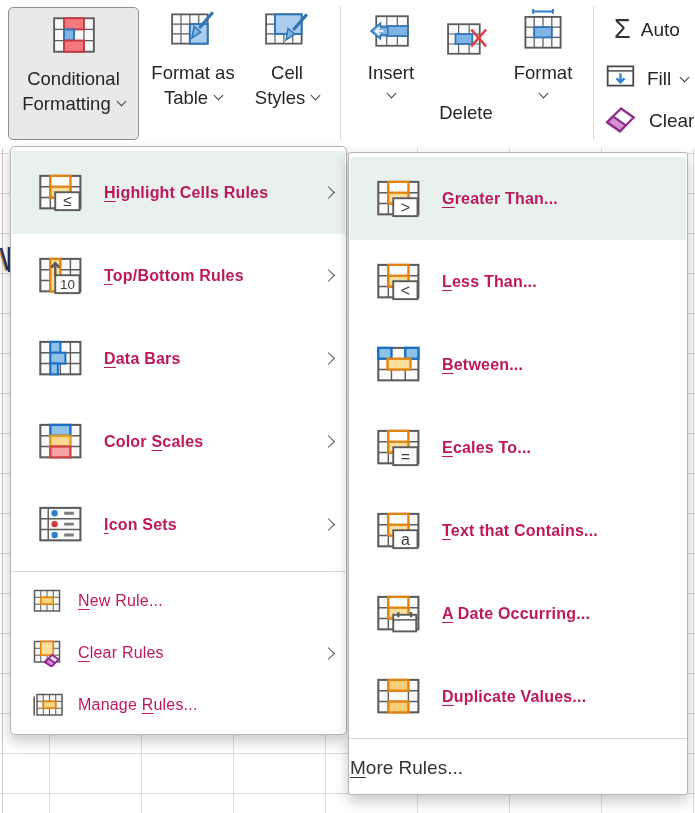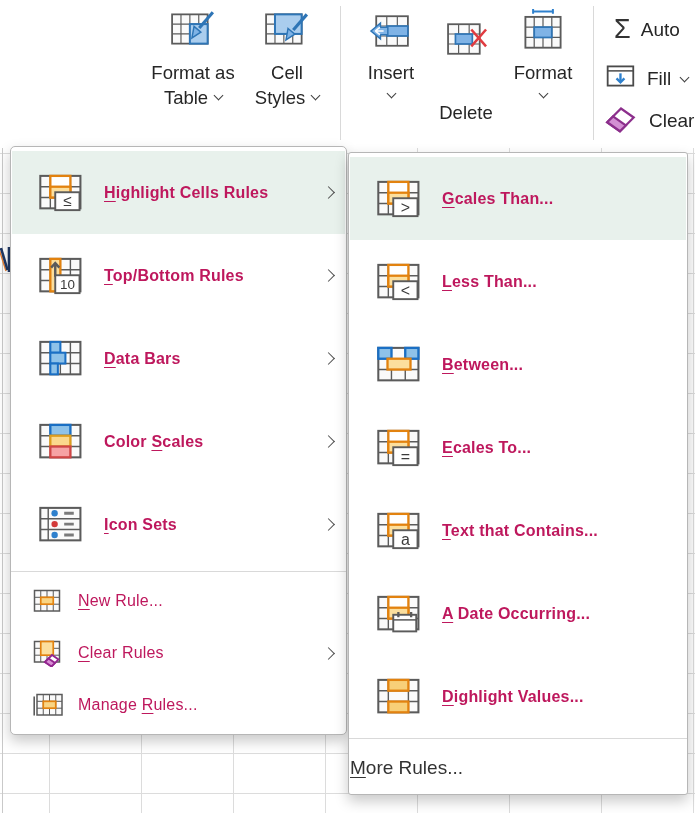--- a/index.html
+++ b/index.html
@@ -60,20 +60,36 @@
   <div class="sheet"></div>
   <div class="sheet-left-edge"></div>
   <svg class="m-fragment" width="10" height="30" viewBox="0 0 10 30">
     <path d="M-1 5 L6 27" stroke="#e97d2c" stroke-width="1.4" fill="none"></path>
     <path d="M1 4 L7.5 26" stroke="#203864" stroke-width="2.6" fill="none"></path>
     <path d="M9 3 V28" stroke="#203864" stroke-width="2.6" fill="none"></path>
   </svg>
 
   <div class="ribbon">
 
+    <div class="rbtn cf-btn" style="left:8px; top:7px; width:131px; height:133px;">
+      <span class="ric">
+        <svg width="46" height="42" viewBox="0 0 44 40">
+          <rect x="3" y="4" width="38" height="32" fill="#fafafa" stroke="#5b5b5b" stroke-width="1.8"></rect>
+          <path d="M12.5 4V36 M22 4V36 M31.5 4V36 M3 14.7H41 M3 25.3H41" stroke="#5b5b5b" stroke-width="1.2" fill="none"></path>
+          <rect x="12.5" y="4" width="19" height="10.7" fill="#f4797f" stroke="#c43a40" stroke-width="1.8"></rect>
+          <rect x="12.5" y="14.7" width="9.5" height="10.6" fill="#7fb3e6" stroke="#2e75b6" stroke-width="1.8"></rect>
+          <rect x="12.5" y="25.3" width="19" height="10.7" fill="#f4797f" stroke="#c43a40" stroke-width="1.8"></rect>
+        </svg>
+      </span>
+      <span>Conditional</span>
+      <span class="l2">
+          <span>Formatting</span>
+          <span class="chev"></span>
+        </span>
+    </div>
 
     <div class="rbtn" style="left:146px; top:8px; width:94px; height:132px;">
       <span class="ric">
         <svg width="46" height="42" viewBox="0 0 44 40">
           <rect x="2" y="6" width="34" height="28" fill="#fafafa" stroke="#5b5b5b" stroke-width="1.7"></rect>
           <path d="M10.5 6V34 M19 6V34 M27.5 6V34 M2 15.3H36 M2 24.7H36" stroke="#5b5b5b" stroke-width="1.1" fill="none"></path>
           <rect x="19" y="15.3" width="17" height="18.7" fill="#aacdee" stroke="#2e75b6" stroke-width="1.9"></rect>
           <path d="M41 4 L28 19" stroke="#2e75b6" stroke-width="3" fill="none"></path>
           <polygon points="23,17.5 29.5,23 21,28.5" fill="#7fb3e6" stroke="#2e75b6" stroke-width="1.4"></polygon>
         </svg>
@@ -296,21 +312,21 @@
       <span class="ic">
         <svg width="46" height="41" viewBox="0 0 36 32">
           <rect x="1.8" y="3" width="31.4" height="25.4" fill="#fafafa" stroke="#5b5b5b" stroke-width="1.6"></rect>
           <path d="M9.65 3V28.4 M17.5 3V28.4 M25.35 3V28.4 M1.8 11.47H33.2 M1.8 19.93H33.2" stroke="#5b5b5b" stroke-width="1.1" fill="none"></path>
           <rect x="9.65" y="3" width="15.7" height="16.9" fill="#fff" stroke="#e2820f" stroke-width="1.8"></rect>
           <rect x="9.65" y="11.47" width="15.7" height="8.46" fill="#fcdf9d" stroke="#e2820f" stroke-width="1.8"></rect>
           <rect x="13.5" y="15.8" width="19" height="14" fill="#fff" stroke="#5b5b5b" stroke-width="1.5"></rect>
           <text x="23" y="27" font-size="12.5" fill="#3b3b3b" text-anchor="middle" font-family="Liberation Sans, sans-serif">&gt;</text>
         </svg>
       </span>
-      <span class="lbl"><span></span><span class="accel">G</span><span>cales Than...</span></span>
+      <span class="lbl"><span></span><span class="accel">G</span><span>reater Than...</span></span>
     </div>
 
     <div class="mi big" style="top:87px;">
       <span class="ic">
         <svg width="46" height="41" viewBox="0 0 36 32">
           <rect x="1.8" y="3" width="31.4" height="25.4" fill="#fafafa" stroke="#5b5b5b" stroke-width="1.6"></rect>
           <path d="M9.65 3V28.4 M17.5 3V28.4 M25.35 3V28.4 M1.8 11.47H33.2 M1.8 19.93H33.2" stroke="#5b5b5b" stroke-width="1.1" fill="none"></path>
           <rect x="9.65" y="3" width="15.7" height="16.9" fill="#fff" stroke="#e2820f" stroke-width="1.8"></rect>
           <rect x="9.65" y="11.47" width="15.7" height="8.46" fill="#fcdf9d" stroke="#e2820f" stroke-width="1.8"></rect>
           <rect x="13.5" y="15.8" width="19" height="14" fill="#fff" stroke="#5b5b5b" stroke-width="1.5"></rect>
@@ -378,21 +394,21 @@
 
     <div class="mi big" style="top:502px;">
       <span class="ic">
         <svg width="46" height="41" viewBox="0 0 36 32">
           <rect x="1.8" y="3" width="31.4" height="25.4" fill="#fafafa" stroke="#5b5b5b" stroke-width="1.6"></rect>
           <path d="M9.65 3V28.4 M25.35 3V28.4 M1.8 11.47H33.2 M1.8 19.93H33.2" stroke="#5b5b5b" stroke-width="1.1" fill="none"></path>
           <rect x="9.65" y="3" width="15.7" height="8.47" fill="#f8cf78" stroke="#e2820f" stroke-width="1.8"></rect>
           <rect x="9.65" y="19.93" width="15.7" height="8.47" fill="#f8cf78" stroke="#e2820f" stroke-width="1.8"></rect>
         </svg>
       </span>
-      <span class="lbl"><span></span><span class="accel">D</span><span>ighlight Values...</span></span>
+      <span class="lbl"><span></span><span class="accel">D</span><span>uplicate Values...</span></span>
     </div>
 
     <div class="msep" style="top:585px;"></div>
 
     <div class="more-rules" style="top:590px;">
       <span><span></span><span class="accel">M</span><span>ore Rules...</span></span>
     </div>
   </div>
 
 </div>

